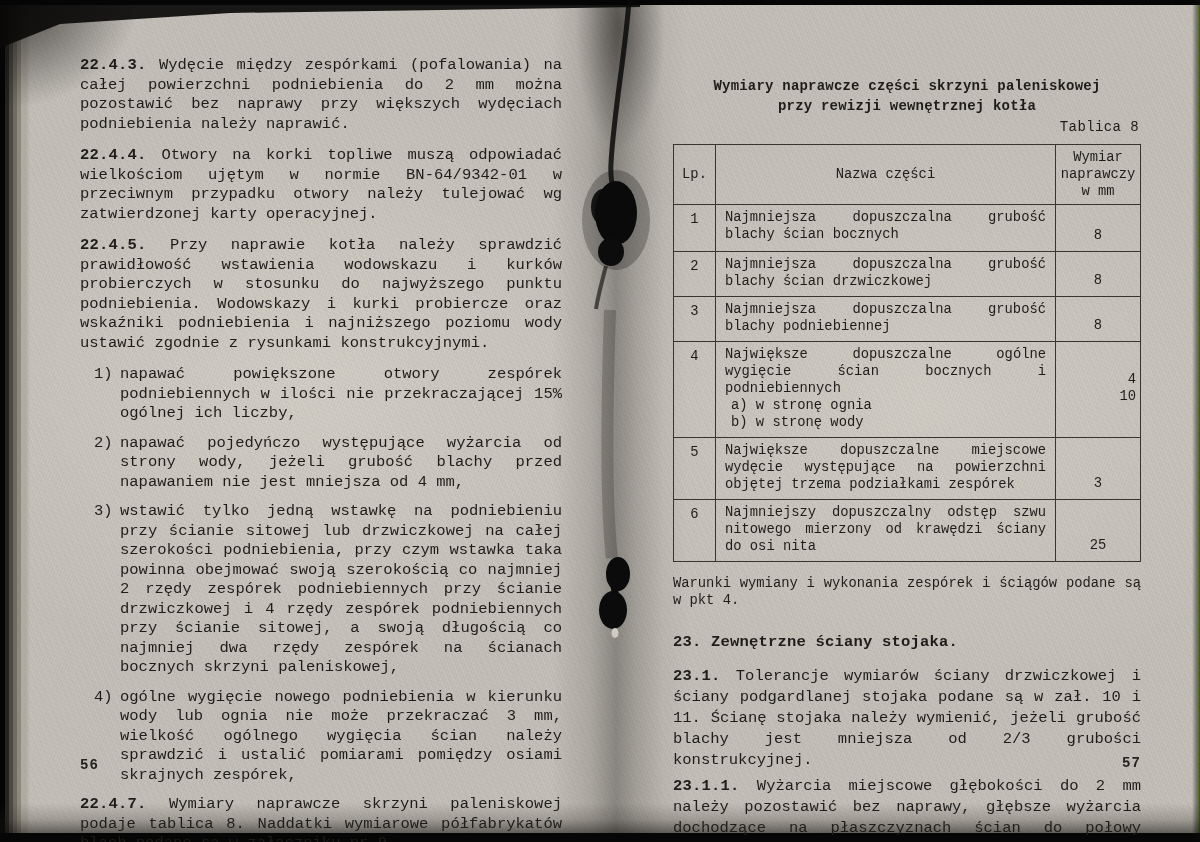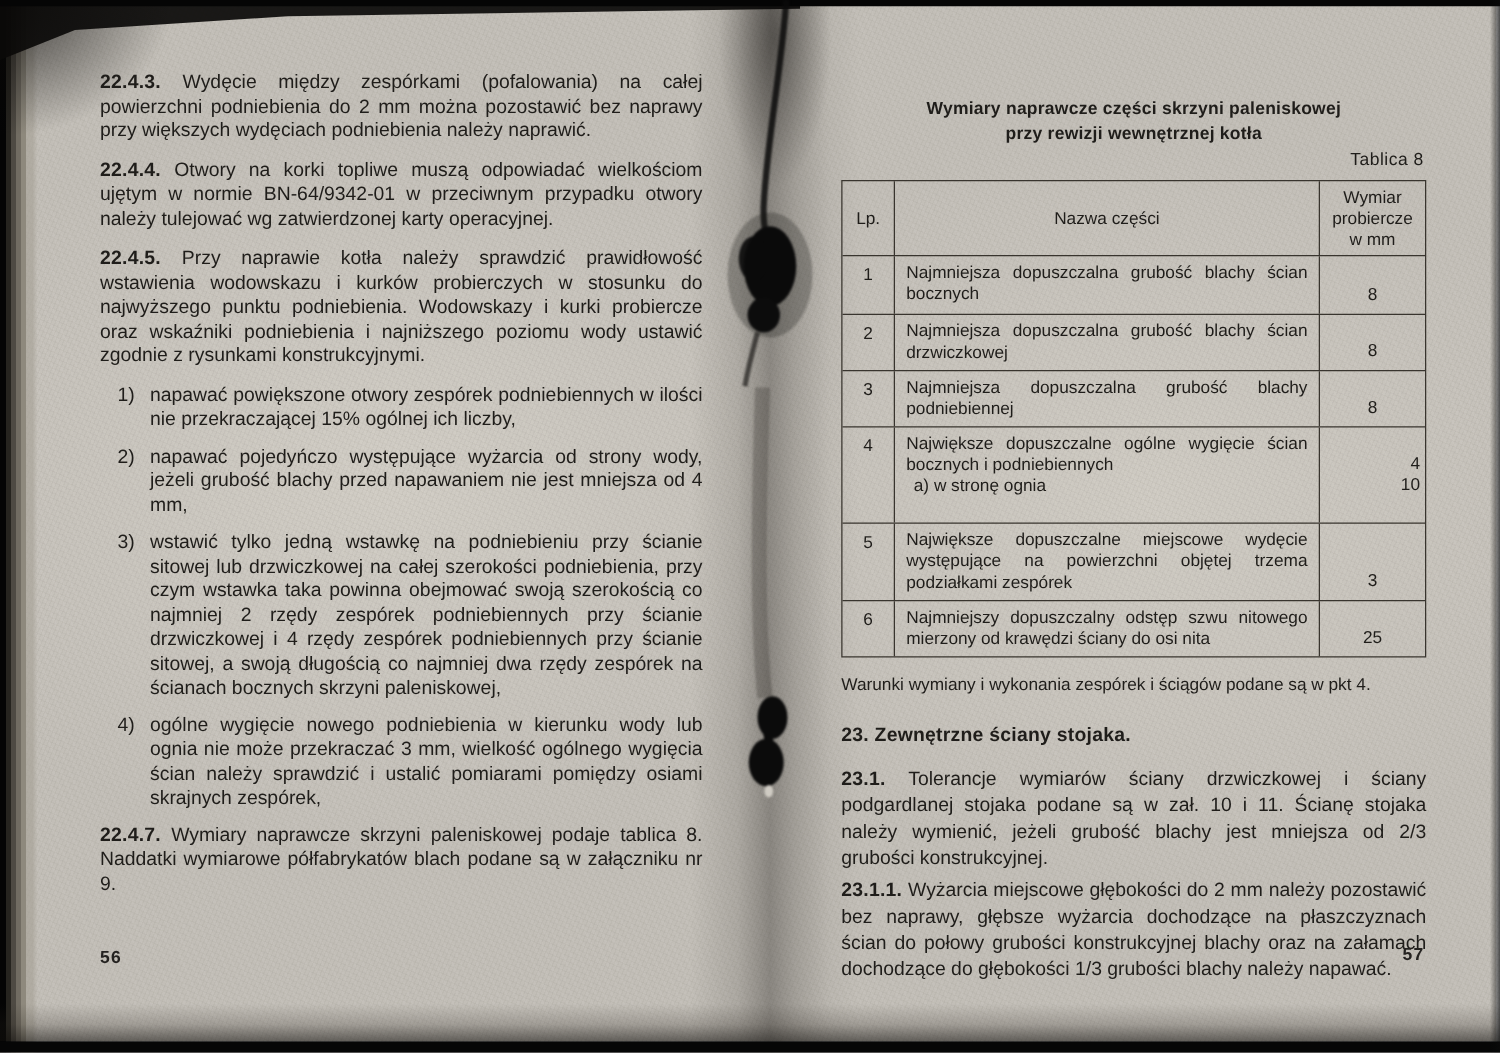--- a/index.html
+++ b/index.html
@@ -1,19 +1,19 @@
 <!DOCTYPE html>
 <html lang="pl"><head>
 <meta charset="utf-8">
 <style>
   html,body { margin:0; padding:0; background:#090909; }
   #stage {
     position:relative; width:1200px; height:842px; overflow:hidden;
-    background:#e5e5e5;
-    font-family:Liberation Sans, sans-serif;
+    background:#bef264;
+    font-family:Liberation Mono, monospace;
     color:#1f1d1a;
   }
   .paper {
     position:absolute; left:6px; top:4px; right:3px; bottom:9px;
     background:
       radial-gradient(ellipse 560px 430px at 300px 380px, rgba(210,206,198,0.9) 0%, rgba(210,206,198,0) 70%),
       radial-gradient(ellipse 540px 430px at 915px 400px, rgba(208,204,196,0.9) 0%, rgba(208,204,196,0) 70%),
       #c2beb7;
   }
   .grain {
@@ -165,21 +165,21 @@
     <div class="tbl-title">
       <div>Wymiary naprawcze części skrzyni paleniskowej</div>
       <div>przy rewizji wewnętrznej kotła</div>
     </div>
     <div class="tbl-label">Tablica 8</div>
 
     <div class="rtable">
       <div class="trow thead">
         <div class="cell lp">Lp.</div>
         <div class="cell name">Nazwa części</div>
-        <div class="cell val">Wymiar probiercze w mm</div>
+        <div class="cell val">Wymiar naprawczy w mm</div>
       </div>
       <div class="trow">
         <div class="cell lp">1</div>
         <div class="cell name">Najmniejsza dopuszczalna grubość blachy ścian bocznych</div>
         <div class="cell val">8</div>
       </div>
       <div class="trow">
         <div class="cell lp">2</div>
         <div class="cell name">Najmniejsza dopuszczalna grubość blachy ścian drzwiczkowej</div>
         <div class="cell val">8</div>
@@ -187,20 +187,21 @@
       <div class="trow">
         <div class="cell lp">3</div>
         <div class="cell name">Najmniejsza dopuszczalna grubość blachy podniebiennej</div>
         <div class="cell val">8</div>
       </div>
       <div class="trow">
         <div class="cell lp">4</div>
         <div class="cell name">
           <div>Największe dopuszczalne ogólne wygięcie ścian bocznych i podniebiennych</div>
           <div class="subline">a) w stronę ognia</div>
+          <div class="subline">b) w stronę wody</div>
         </div>
         <div class="cell val val-multi">
           <div>4</div>
           <div>10</div>
         </div>
       </div>
       <div class="trow">
         <div class="cell lp">5</div>
         <div class="cell name">Największe dopuszczalne miejscowe wydęcie występujące na powierzchni objętej trzema podziałkami zespórek</div>
         <div class="cell val">3</div>

